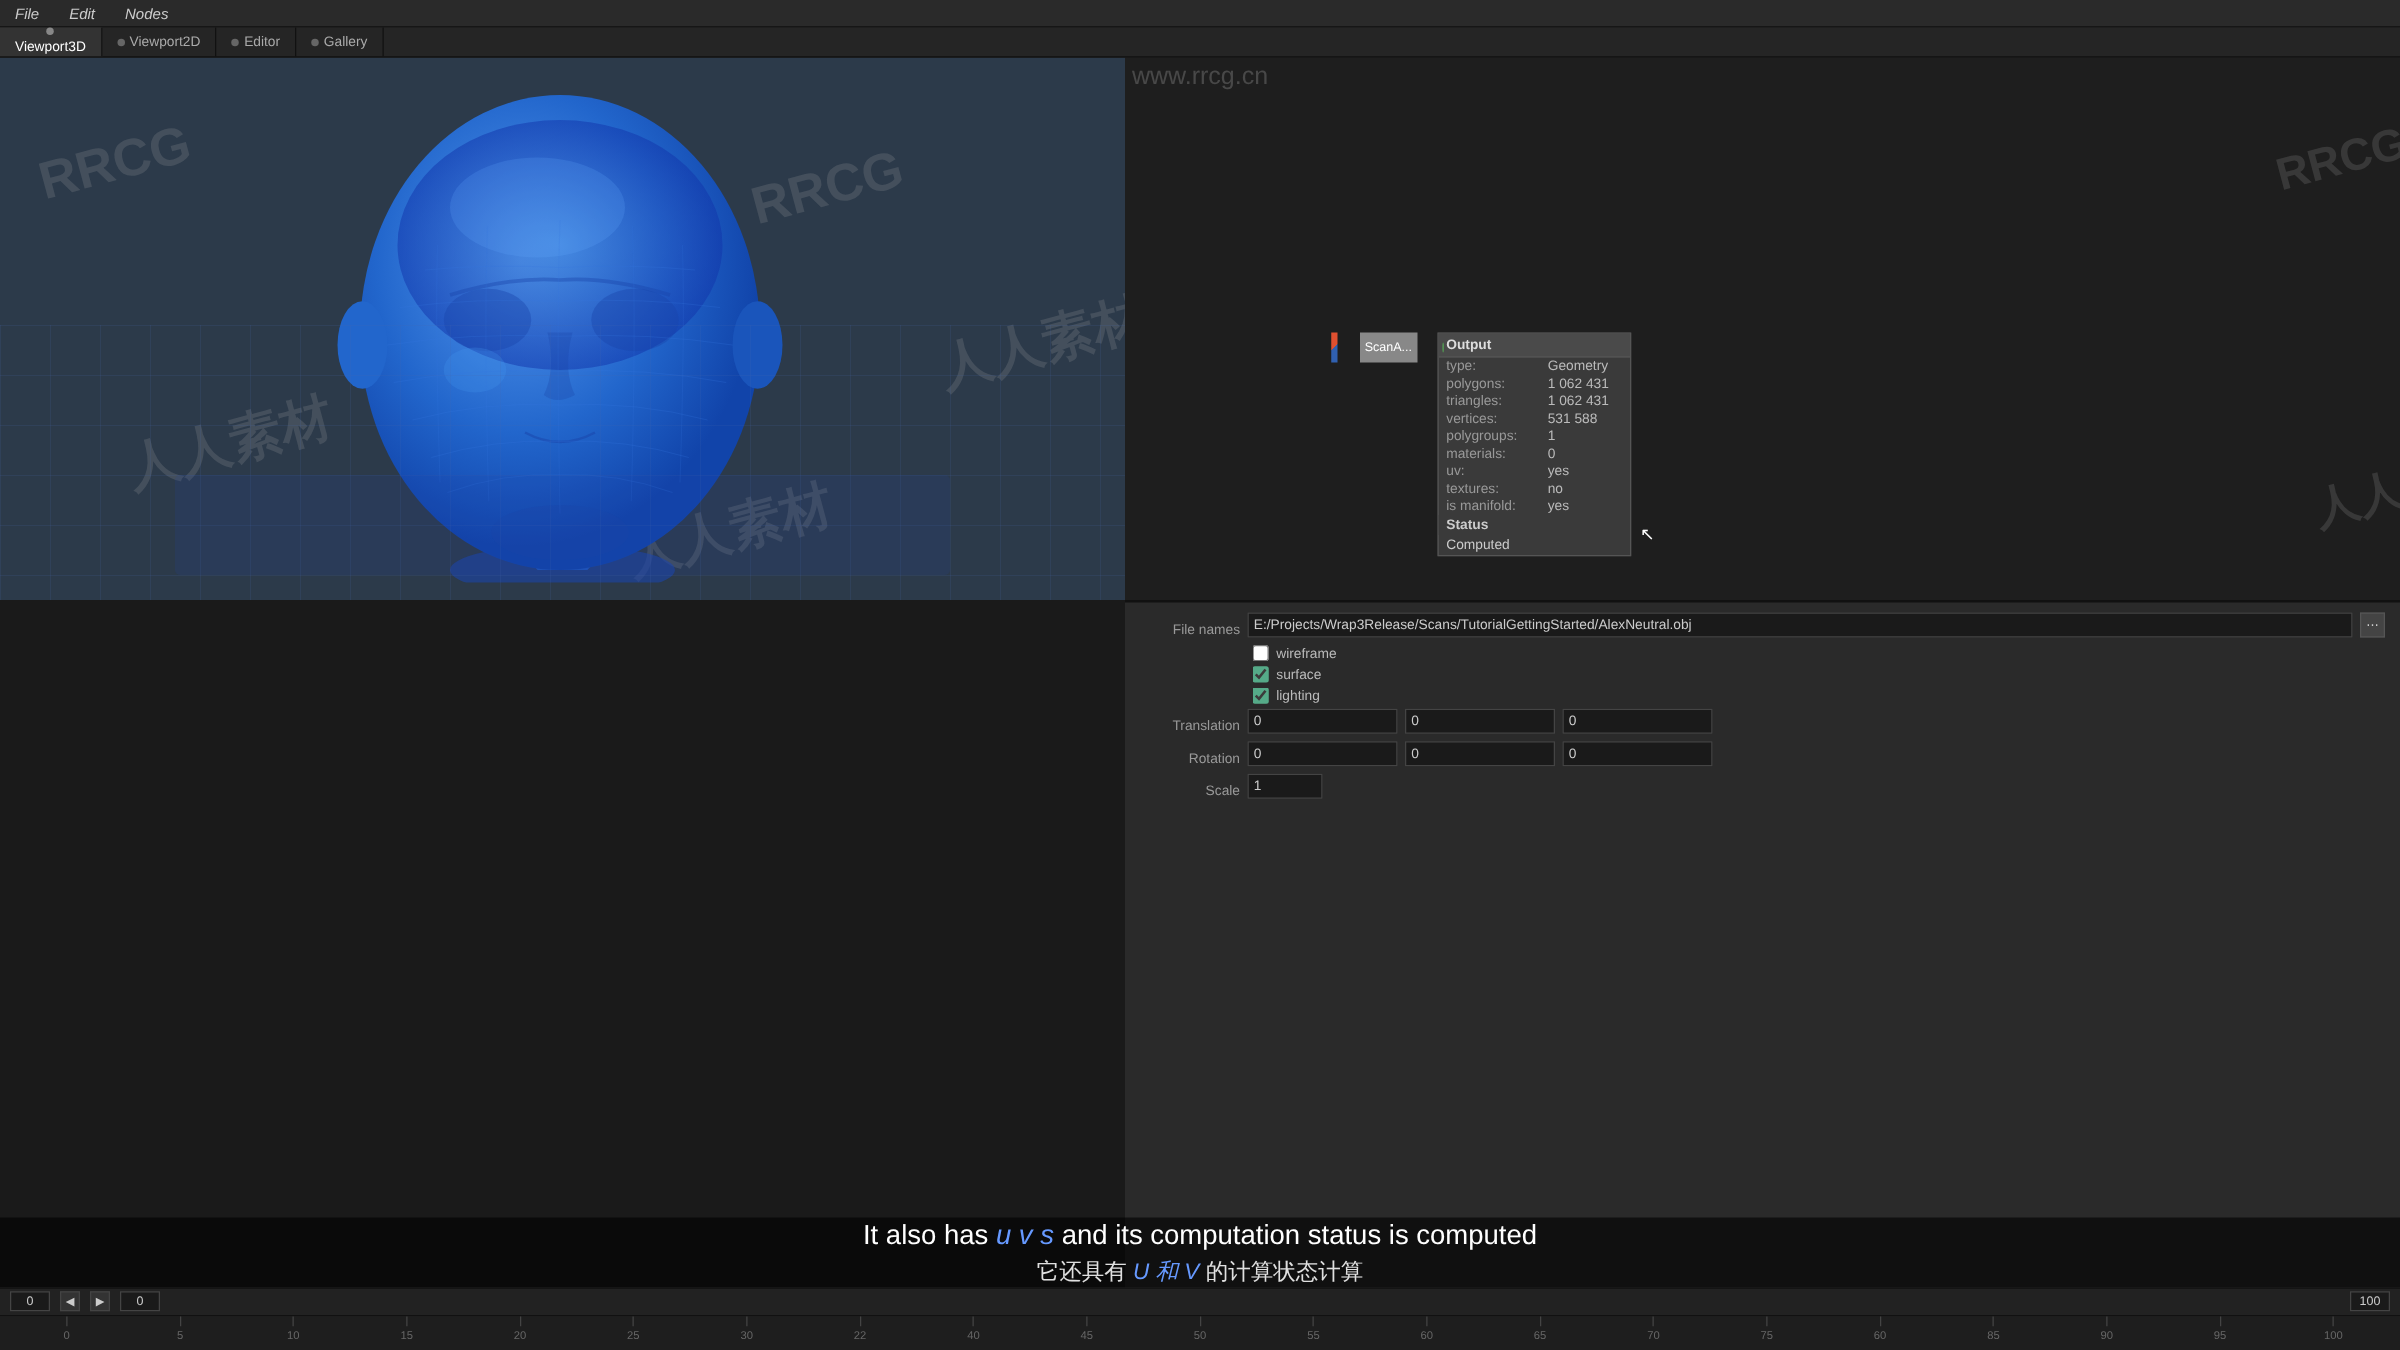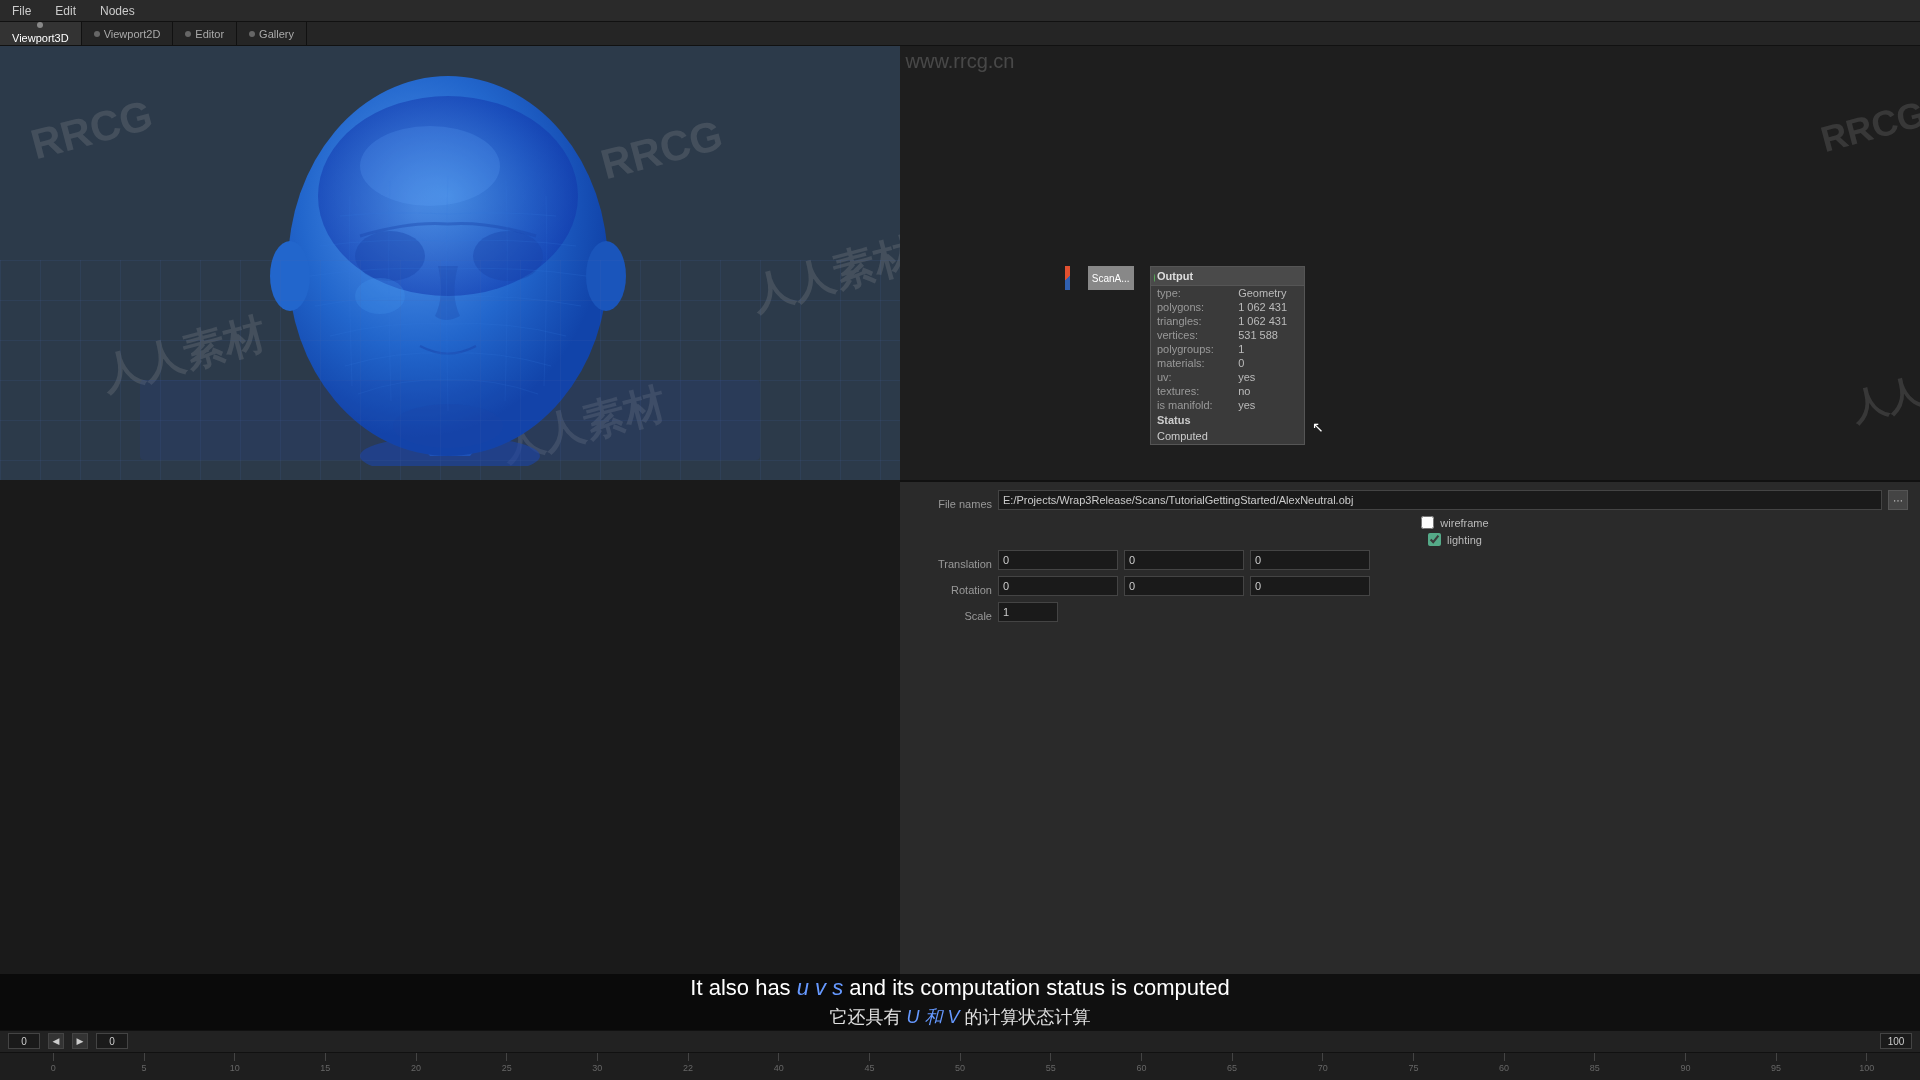--- a/index.html
+++ b/index.html
@@ -25,20 +25,21 @@
       padding: 0 8px;
       gap: 16px;
       z-index: 100;
       border-bottom: 1px solid #111;
     }
     .menu-item {
       color: #ccc;
       cursor: pointer;
       padding: 2px 4px;
       font-size: 12px;
+      font-style: italic;
     }
 
     
     #tabbar {
       position: absolute;
       top: 22px; left: 0; right: 0;
       height: 24px;
       background: #252525;
       display: flex;
       align-items: stretch;
@@ -220,21 +221,20 @@
       align-items: center;
       justify-content: center;
       flex-shrink: 0;
     }
     .checkbox-row {
       display: flex;
       align-items: center;
       gap: 6px;
       margin-left: 90px;
       margin-bottom: 4px;
-      justify-content: center;
     }
     .checkbox-row input[type=checkbox] { accent-color: #5a8; }
     .checkbox-label { font-size: 11px; color: #bbb; }
 
     
     #timeline {
       position: absolute;
       bottom: 0; left: 0; right: 0;
       height: 50px;
       background: #222;
@@ -553,20 +553,24 @@
     <span class="prop-label">File names</span>
     <input type="text" class="prop-field prop-field-wide" value="E:/Projects/Wrap3Release/Scans/TutorialGettingStarted/AlexNeutral.obj" style="">
     <div class="file-browse-btn">⋯</div>
   </div>
 
   <div class="checkbox-row">
     <input type="checkbox" id="wireframe" style="">
     <label class="checkbox-label" for="wireframe">wireframe</label>
   </div>
 
+  <div class="checkbox-row">
+    <input type="checkbox" id="surface" checked="" style="">
+    <label class="checkbox-label" for="surface">surface</label>
+  </div>
 
   <div class="checkbox-row">
     <input type="checkbox" id="lighting" checked="" style="">
     <label class="checkbox-label" for="lighting">lighting</label>
   </div>
 
 
   <div class="prop-row">
     <span class="prop-label">Translation</span>
     <input type="text" class="prop-field prop-field-sm" value="0" style="">

